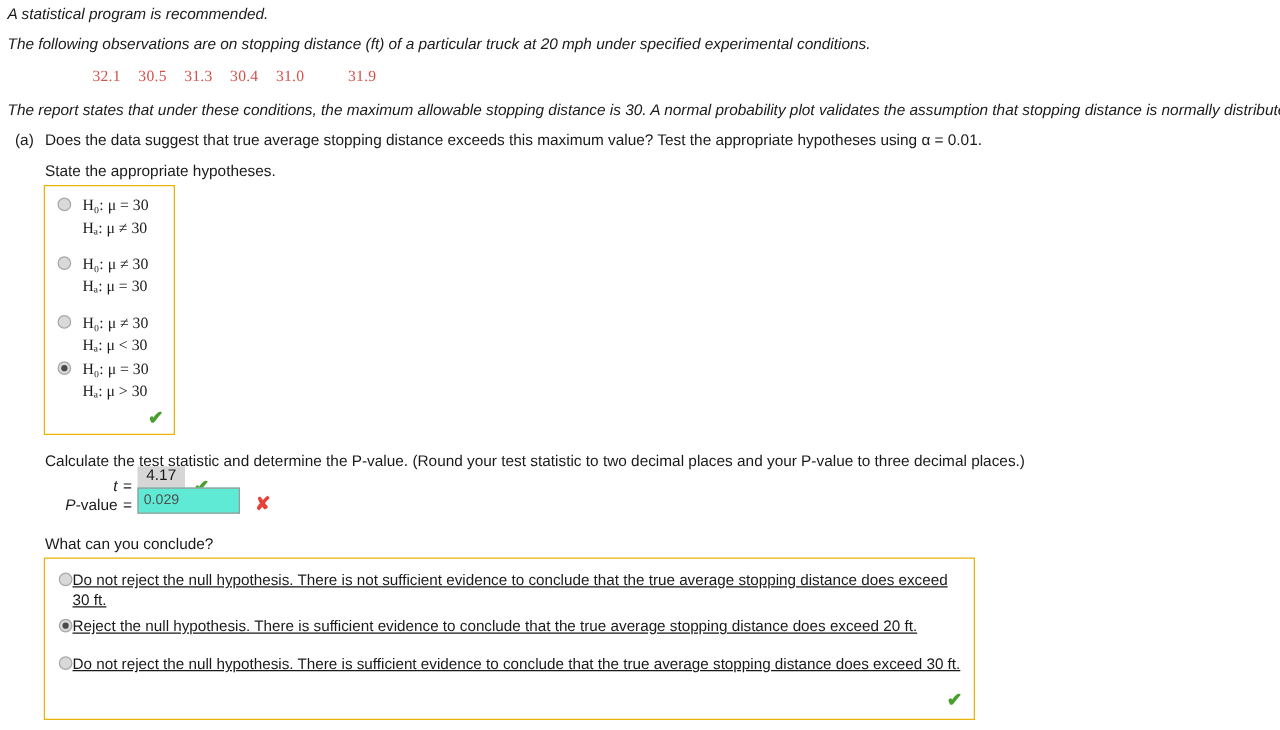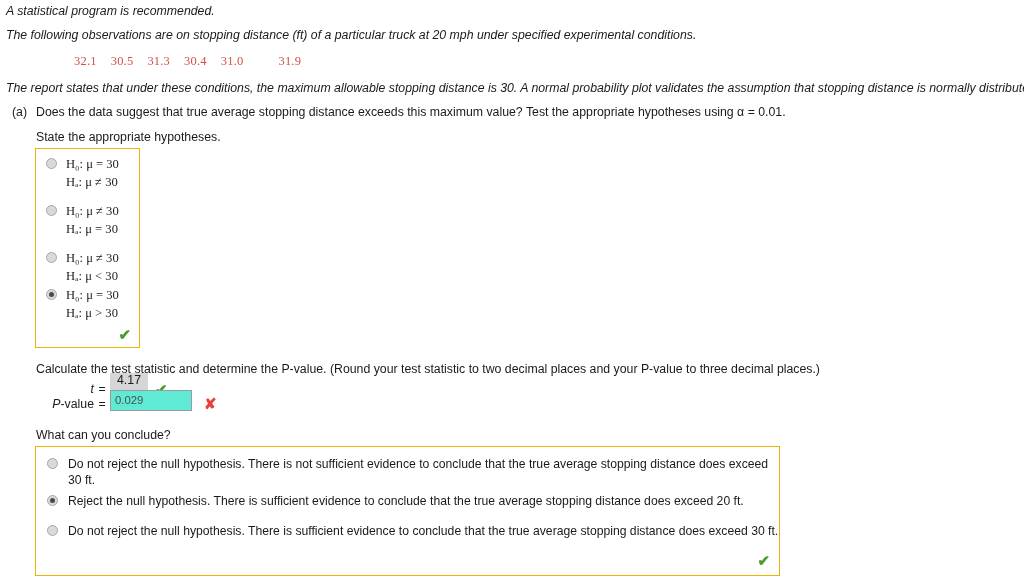--- a/index.html
+++ b/index.html
@@ -212,25 +212,25 @@
     left: 36px;
     top: 428px;
   }
   .concl-option {
     position: absolute;
     left: 11px;
     display: flex;
     align-items: flex-start;
   }
   .concl-text {
-    margin-left: 10px;
     font-size: 12.2px;
     line-height: 16px;
     color: #1a1a1a;
     max-width: 712px;
+    text-decoration: underline;
   }
 </style>
 </head>
 <body>
 
 <div class="page">
 
   <div id="intro-1" class="line">A statistical program is recommended.</div>
   <div id="intro-2" class="line">The following observations are on stopping distance (ft) of a particular truck at 20 mph under specified experimental conditions.</div>
 

